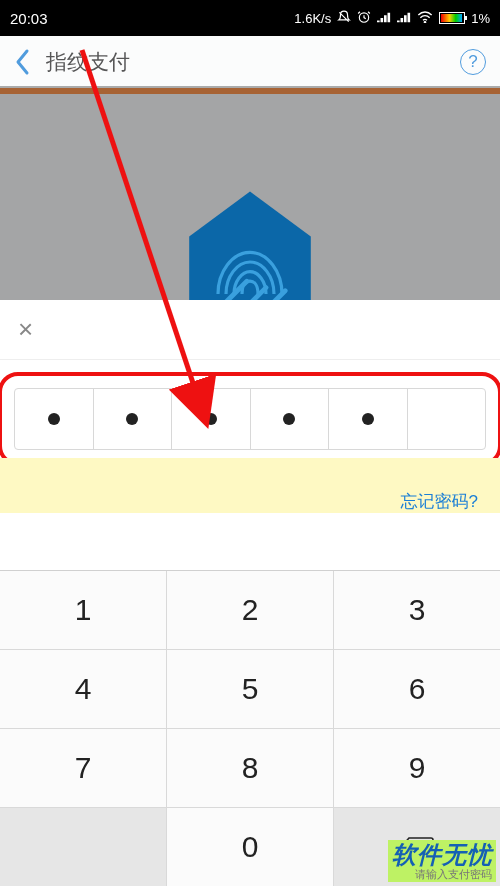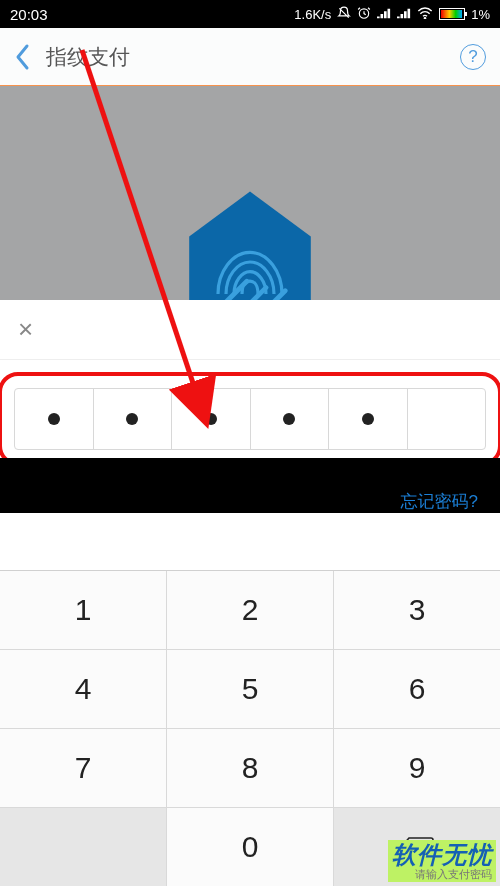--- a/index.html
+++ b/index.html
@@ -1,44 +1,44 @@
 <!DOCTYPE html>
 <html><head>
 <meta charset="utf-8">
 <style>
   * { margin: 0; padding: 0; box-sizing: border-box; font-family: -apple-system, "Helvetica Neue", Arial, sans-serif; }
   html, body { width: 500px; height: 886px; overflow: hidden; background: #000; }
   .phone { width: 500px; height: 886px; position: relative; background: #f2f3f5; }
   
-  .status-bar { height: 28px; background: #000; color: #fff; display: flex; align-items: center; padding: 0 10px; font-size: 15px; }
+  .status-bar { height: 36px; background: #000; color: #fff; display: flex; align-items: center; padding: 0 10px; font-size: 15px; }
   .status-left { flex: 0 0 auto; }
   .status-right { margin-left: auto; display: flex; align-items: center; gap: 6px; font-size: 13px; }
   .battery-box { border: 1px solid #fff; width: 26px; height: 12px; position: relative; display: inline-block; }
   .battery-box::after { content: ""; position: absolute; right: -3px; top: 3px; width: 2px; height: 4px; background: #fff; }
   .battery-fill { position: absolute; left: 1px; top: 1px; bottom: 1px; width: 85%;
     background: linear-gradient(to right, #e00 0%, #fc0 40%, #0c0 70%, #0af 100%); }
   
-  .app-header { height: 58px; background: #fff; border-bottom: 1px solid #f97316; display: flex; align-items: center; padding: 0 14px; gap: 14px; opacity: .75; }
+  .app-header { height: 58px; background: #fff; border-bottom: 6px solid #f97316; display: flex; align-items: center; padding: 0 14px; gap: 14px; opacity: .75; }
   .back-chevron svg { display: block; }
   .app-title { font-size: 21px; color: #222; }
   .help-icon { margin-left: auto; width: 26px; height: 26px; border: 1.5px solid #1b7fd6; color: #1b7fd6; border-radius: 50%; display: flex; align-items: center; justify-content: center; font-size: 17px; }
   
   .dim-area { position: absolute; top: 86px; left: 0; right: 0; bottom: 0; background: rgba(0,0,0,.32); }
   .shield { position: absolute; top: 182px; left: 50%; transform: translateX(-50%); width: 160px; height: 160px; }
   
   .sheet { position: absolute; left: 0; right: 0; bottom: 0; top: 300px; background: #f5f5f5; display: flex; flex-direction: column; }
   .sheet-header { height: 60px; display: flex; align-items: center; padding: 0 18px; background: #fff; border-bottom: 1px solid #eee; }
   .sheet-close { font-size: 26px; color: #888; width: 26px; }
   .sheet-title { flex: 1; text-align: center; font-size: 20px; color: #333; margin-left: -26px; }
   .pin-wrap { padding: 28px 14px 8px; background: #fff; }
   .pin-row { display: flex; border: 1px solid #d8d8d8; border-radius: 4px; overflow: hidden; height: 62px; outline: 4px solid #e11; outline-offset: 12px; }
   .pin-cell { flex: 1; border-right: 1px solid #d8d8d8; display: flex; align-items: center; justify-content: center; }
   .pin-cell:last-child { border-right: none; }
   .pin-dot { width: 12px; height: 12px; background: #222; border-radius: 50%; }
-  .forgot-row { text-align: right; padding: 32px 22px 0; font-size: 17px; color: #1b7fd6; background: #000000; }
+  .forgot-row { text-align: right; padding: 32px 22px 0; font-size: 17px; color: #1b7fd6; background: #fef9c3; }
   .spacer { flex: 1; background: #fff; }
   
   .keypad { display: grid; grid-template-columns: repeat(3, 1fr); grid-auto-rows: 78px; gap: 1px; background: #d9d9d9; border-top: 1px solid #d0d0d0; }
   .key { background: #fbfbfb; display: flex; align-items: center; justify-content: center; font-size: 30px; color: #222; font-weight: 300; }
   .key.alt { background: #e6e6e6; }
   .key.del svg { display: block; }
   
   .arrow { position: absolute; top: 40px; left: 62px; width: 220px; height: 400px; pointer-events: none; }
   
   .watermark { position: absolute; right: 4px; bottom: 4px; background: #bef264; text-align: right; line-height: 1.1; padding: 2px 4px; }

